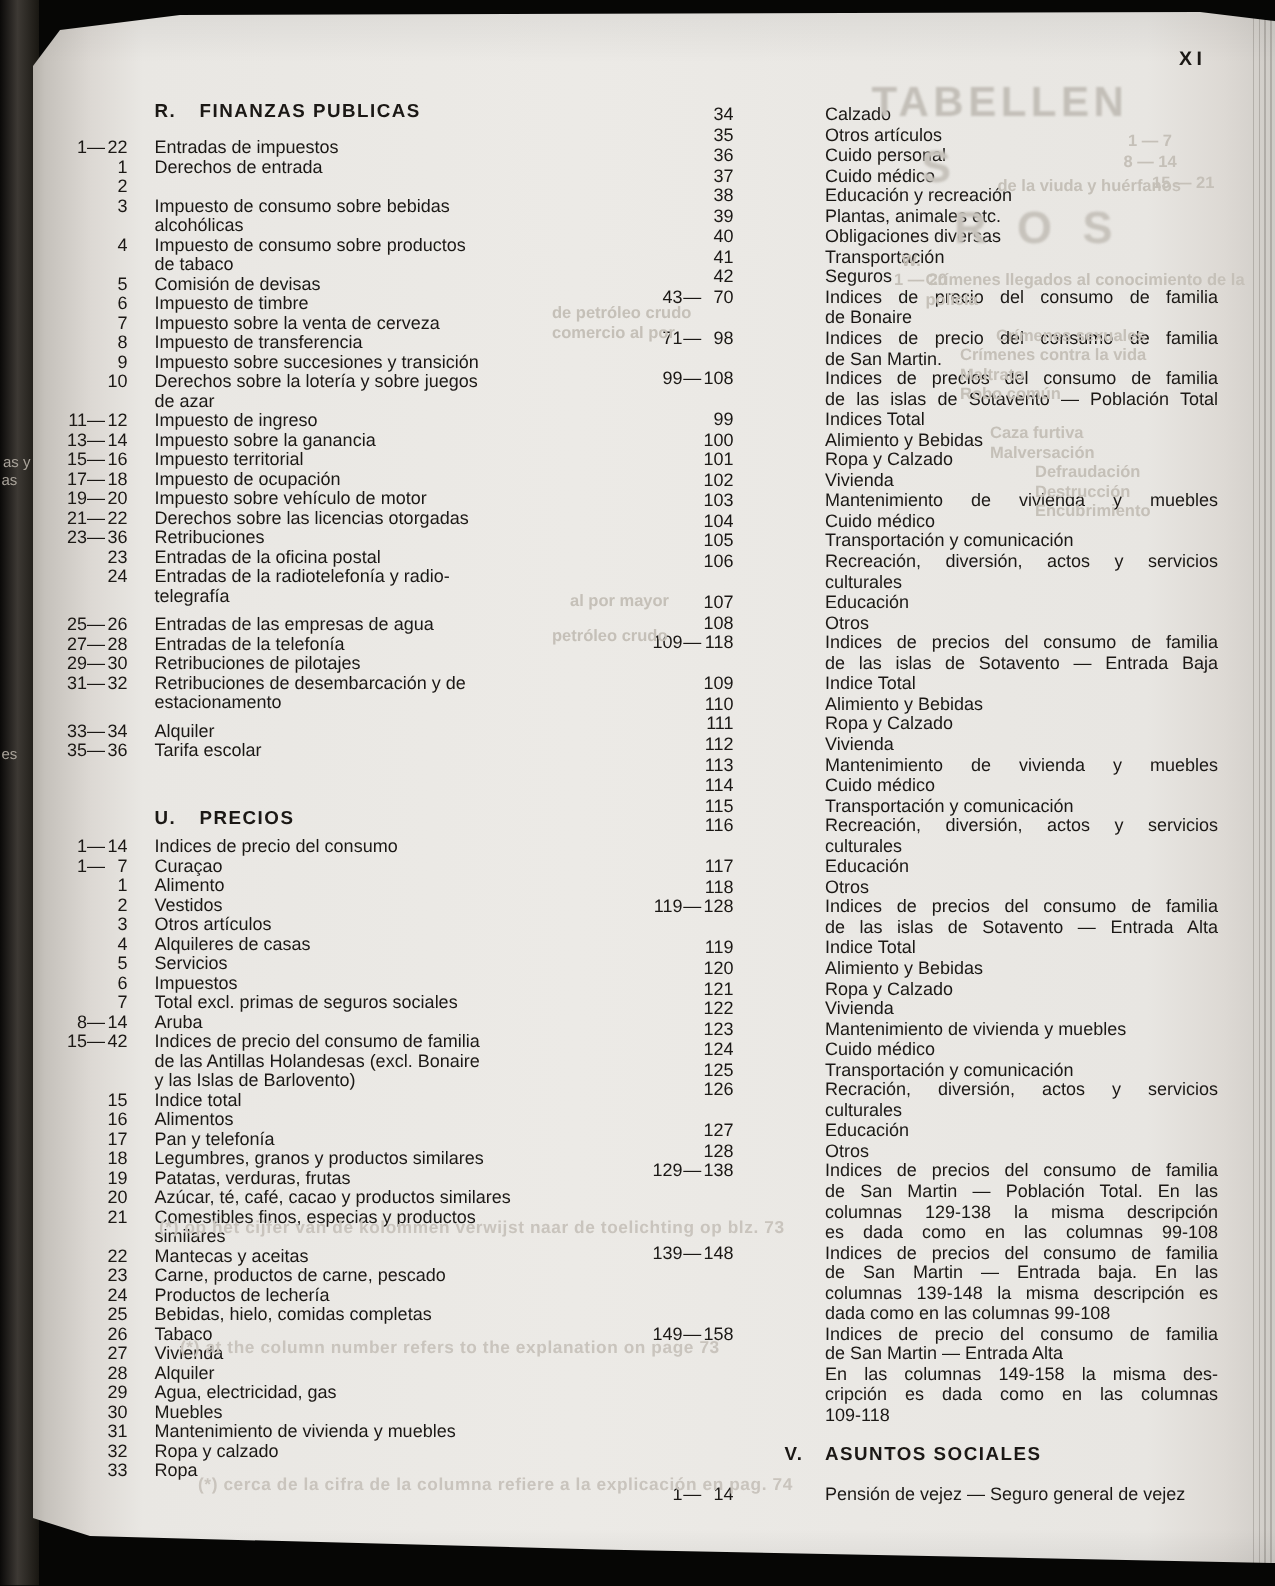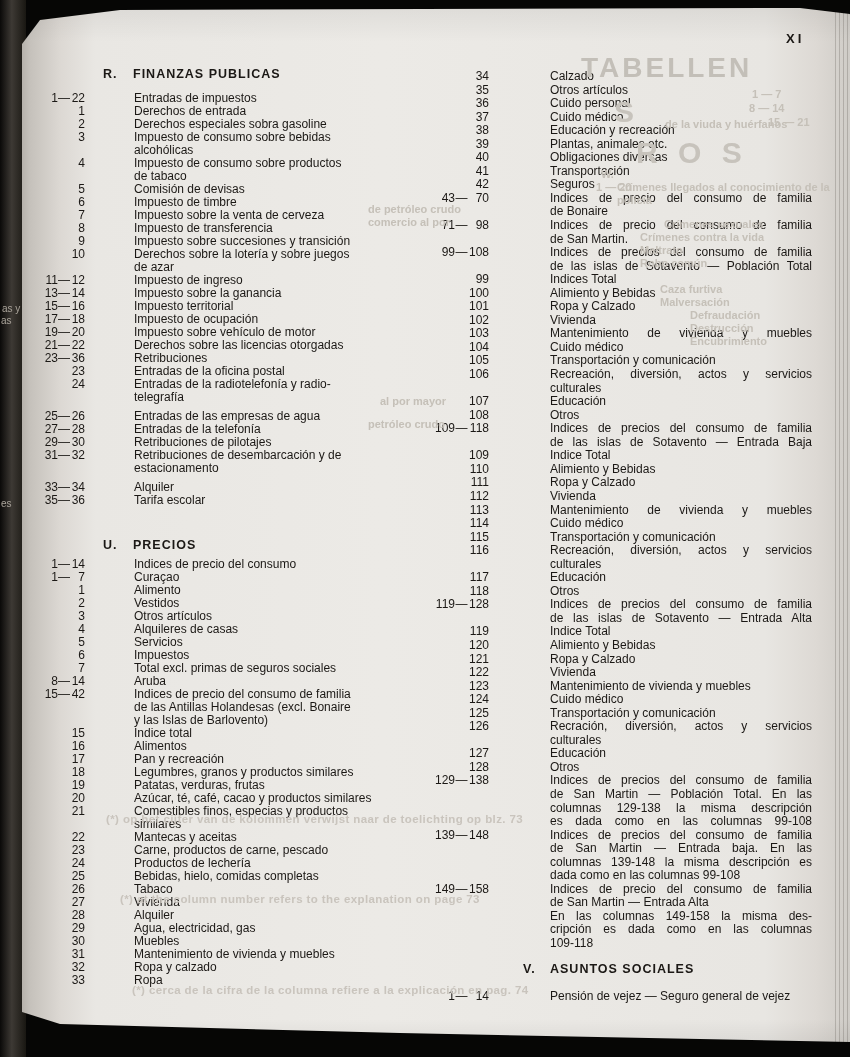--- a/index.html
+++ b/index.html
@@ -31,21 +31,21 @@
   .col-left .nums{width:47px;}
   .col-right .nums{width:61px;}
   .n1{text-align:right;}
   .col-left .n1{width:20px;}
   .col-right .n1{width:27px;}
   .dash{text-align:center;}
   .col-left .dash{width:11px;}
   .col-right .dash{width:13px;}
   .n2{flex:1;text-align:right;}
   .txt{flex:1;min-width:0;}
-  .col-left .txt{margin-left:49px;}
+  .col-left .txt{margin-left:18px;}
   .col-right .txt{margin-left:61px;}
   .tl{white-space:nowrap;}
   .tl.jl{white-space:normal;text-align:justify;text-align-last:justify;}
   .ghost{position:absolute;white-space:nowrap;pointer-events:none;}
   .g-big{font-size:28px;font-weight:bold;letter-spacing:3px;color:#c3bfb8;filter:blur(.6px);}
   .g-big2{font-size:30px;font-weight:bold;letter-spacing:6px;color:#c7c3bc;filter:blur(.7px);}
   .g-sm{font-size:11px;font-weight:bold;color:#c5c0b8;filter:blur(.5px);}
   .g-fn{font-size:11.5px;font-weight:bold;letter-spacing:.4px;color:#c9c4bd;filter:blur(.5px);}
 </style>
 </head>
@@ -83,23 +83,20 @@
         <span class="txt">
           <div class="tl">Derechos de entrada</div>
         </span>
       </div>
       <div class="row">
         <span class="nums">
           <span class="n1"></span>
           <span class="dash"></span>
           <span class="n2">2</span>
         </span>
-        <span class="txt">
-          <div class="tl">Derechos especiales sobra gasoline</div>
-        </span>
       </div>
       <div class="row">
         <span class="nums">
           <span class="n1"></span>
           <span class="dash"></span>
           <span class="n2">3</span>
         </span>
         <span class="txt">
           <div class="tl">Impuesto de consumo sobre bebidas</div>
           <div class="tl">alcohólicas</div>
@@ -465,21 +462,21 @@
           <div class="tl">Alimentos</div>
         </span>
       </div>
       <div class="row">
         <span class="nums">
           <span class="n1"></span>
           <span class="dash"></span>
           <span class="n2">17</span>
         </span>
         <span class="txt">
-          <div class="tl">Pan y recreación</div>
+          <div class="tl">Pan y telefonía</div>
         </span>
       </div>
       <div class="row">
         <span class="nums">
           <span class="n1"></span>
           <span class="dash"></span>
           <span class="n2">18</span>
         </span>
         <span class="txt">
           <div class="tl">Legumbres, granos y productos similares</div>

